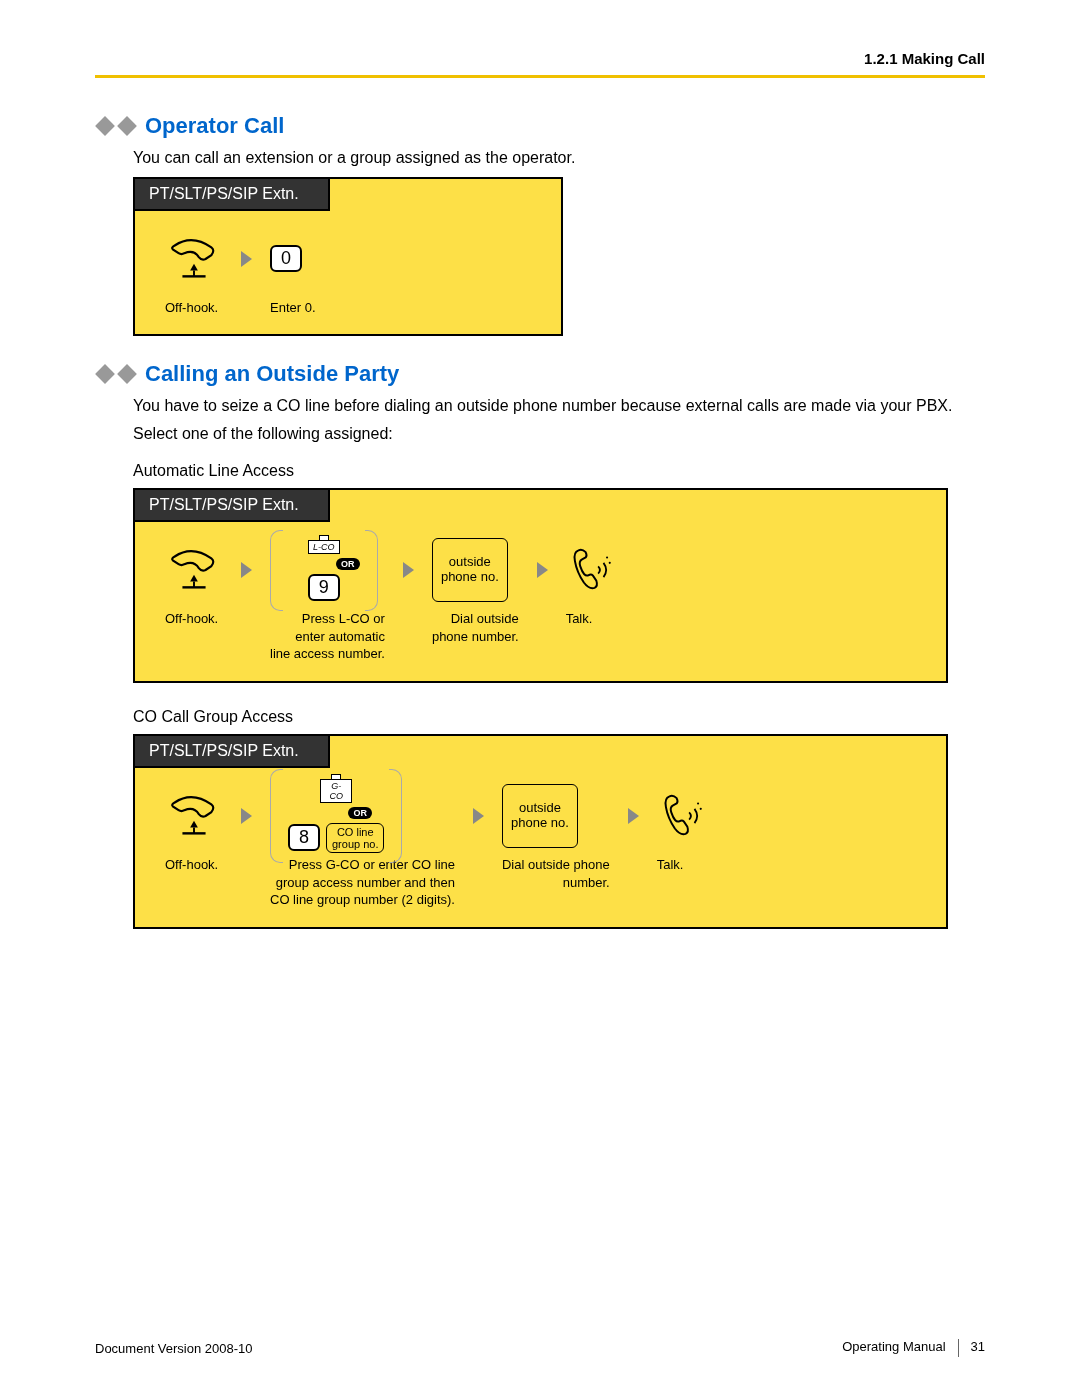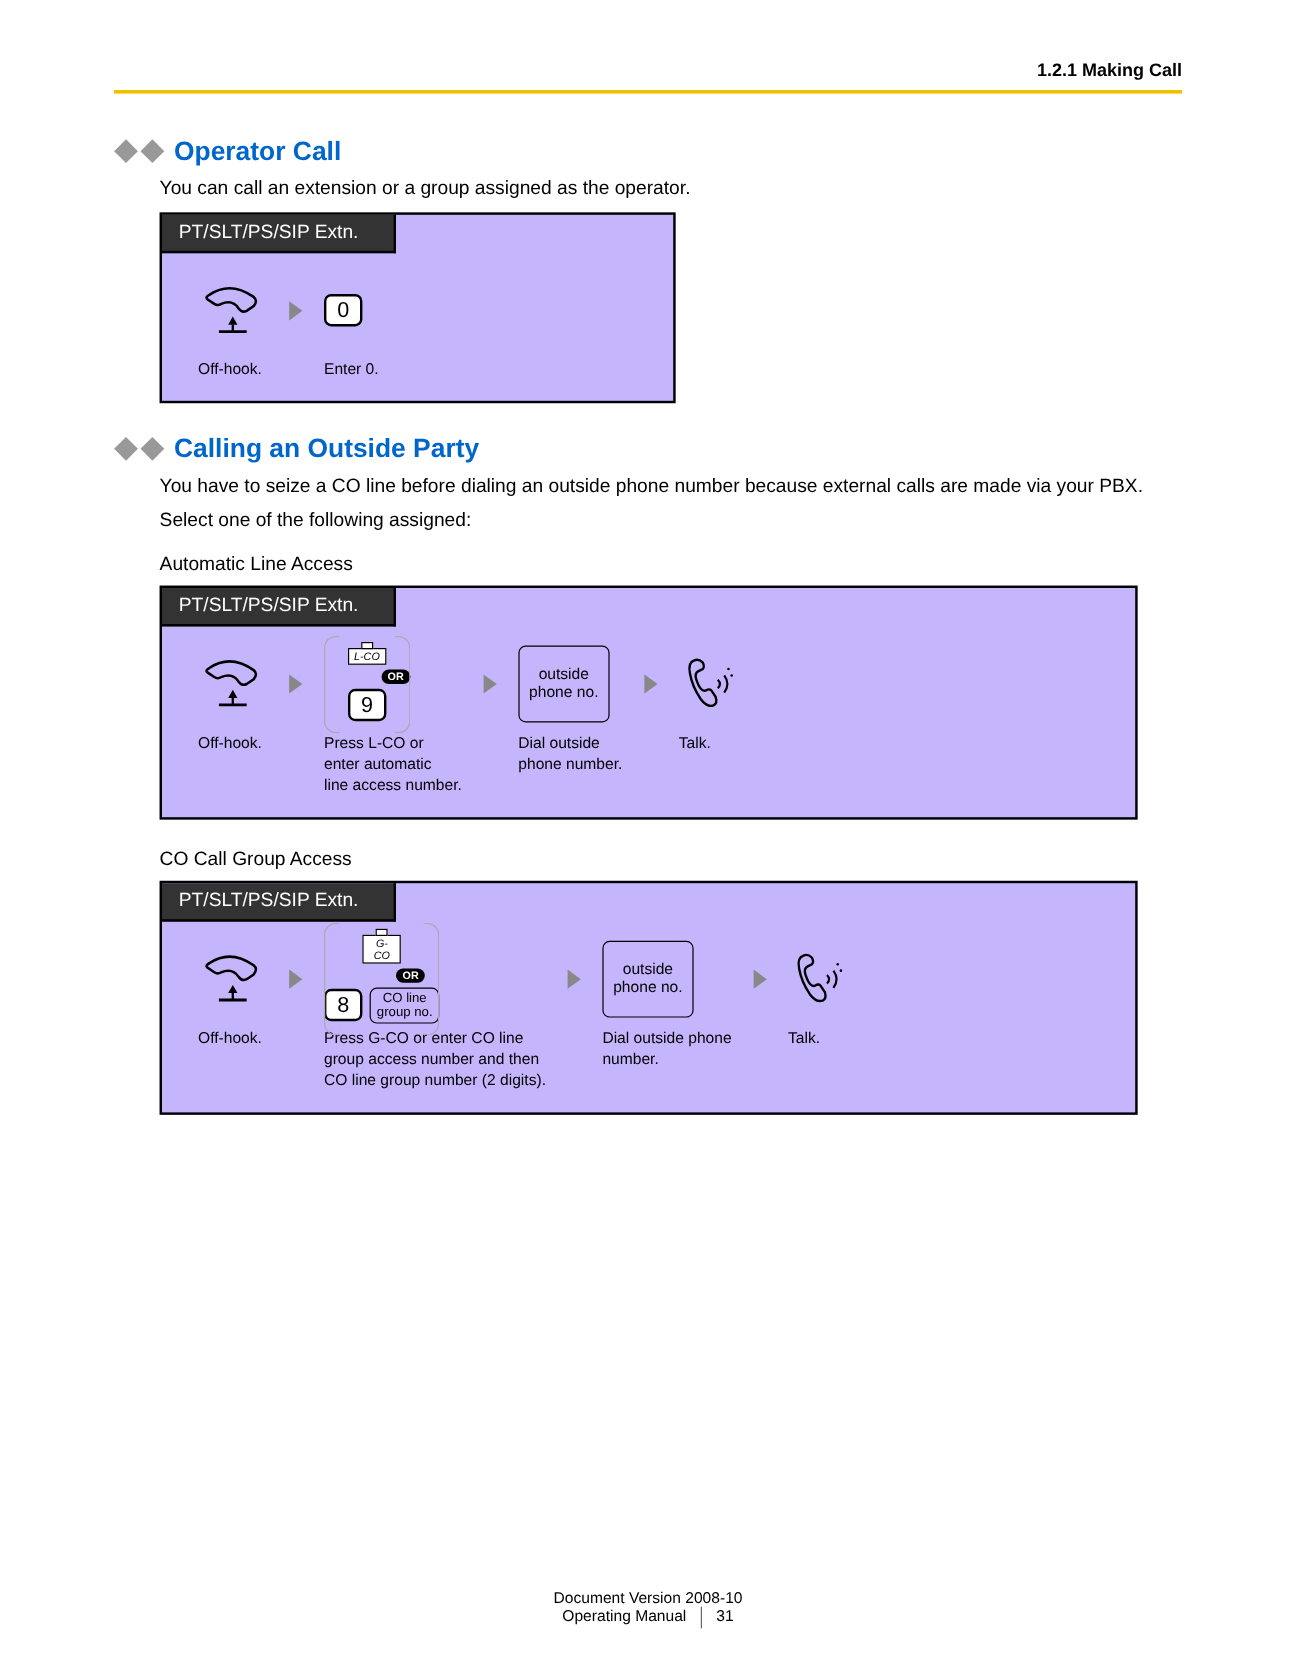--- a/index.html
+++ b/index.html
@@ -55,21 +55,21 @@
     line-height: 1.35;
   }
   .sub-heading {
     font-size: 16px;
     font-weight: normal;
     margin: 18px 0 8px 38px;
   }
   .procedure-box {
     border: 2px solid #000;
     margin: 8px 0 25px 38px;
-    background: #c4b5fd;
+    background: #fde047;
   }
   .procedure-box.narrow {
     width: 430px;
   }
   .procedure-box.wide {
     width: 815px;
   }
   .tab-bar {
     display: flex;
   }
@@ -97,20 +97,21 @@
   }
   .step-icon-area {
     height: 60px;
     display: flex;
     align-items: center;
     justify-content: center;
   }
   .step-caption {
     font-size: 13px;
     line-height: 1.35;
+    text-align: right;
   }
   .arrow-cell {
     display: flex;
     align-items: center;
     justify-content: center;
     height: 60px;
     padding: 0 18px;
   }
   .arrow-tri {
     width: 0; height: 0;
@@ -137,21 +138,21 @@
     text-align: center;
     padding: 16px 8px;
     line-height: 1.15;
   }
   .bracket-group {
     position: relative;
     display: flex;
     flex-direction: column;
     align-items: center;
     gap: 4px;
-    padding: 6px 0;
+    padding: 6px 18px;
   }
   .bracket-group::before,
   .bracket-group::after {
     content: '';
     position: absolute;
     top: -4px;
     bottom: -4px;
     width: 12px;
     border: 1px solid #aaa;
   }
@@ -206,21 +207,20 @@
   }
   .footer {
     position: absolute;
     bottom: 40px;
     left: 95px;
     right: 95px;
     display: flex;
     justify-content: space-between;
     align-items: center;
     font-size: 13px;
-    flex-direction: column;
   }
   .footer-right {
     display: flex;
     align-items: flex-start;
     gap: 12px;
   }
   .vbar {
     width: 1px;
     height: 18px;
     background: #666;

